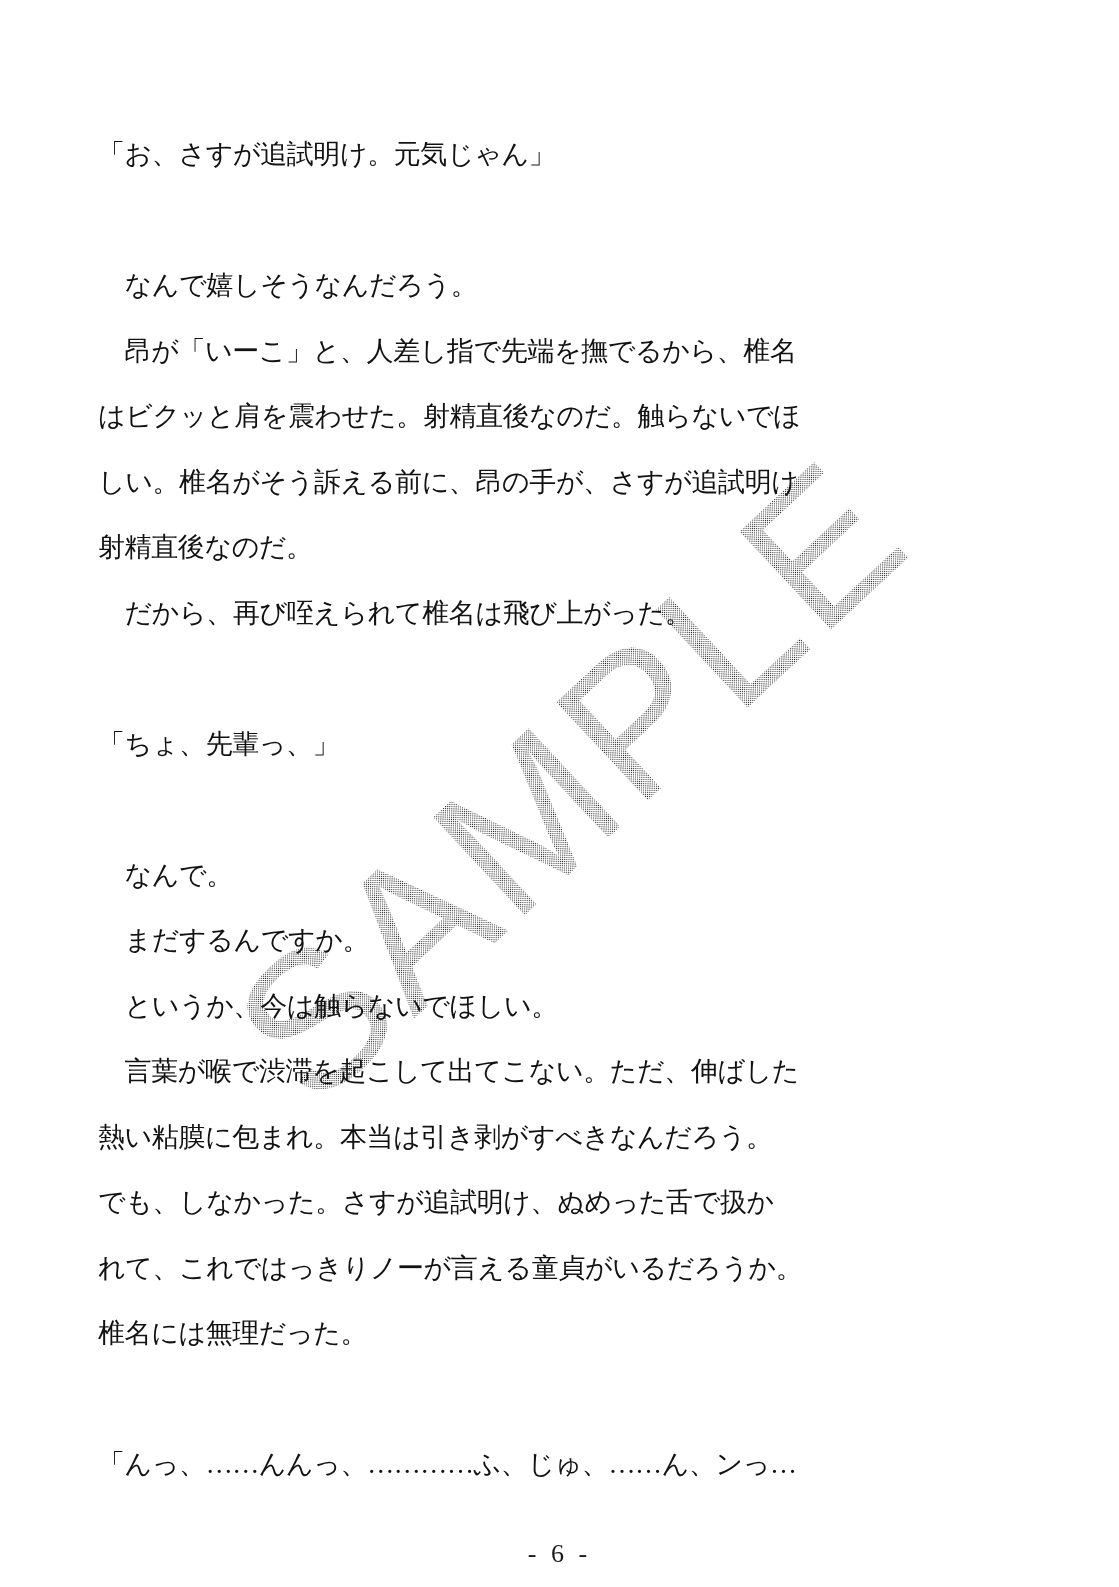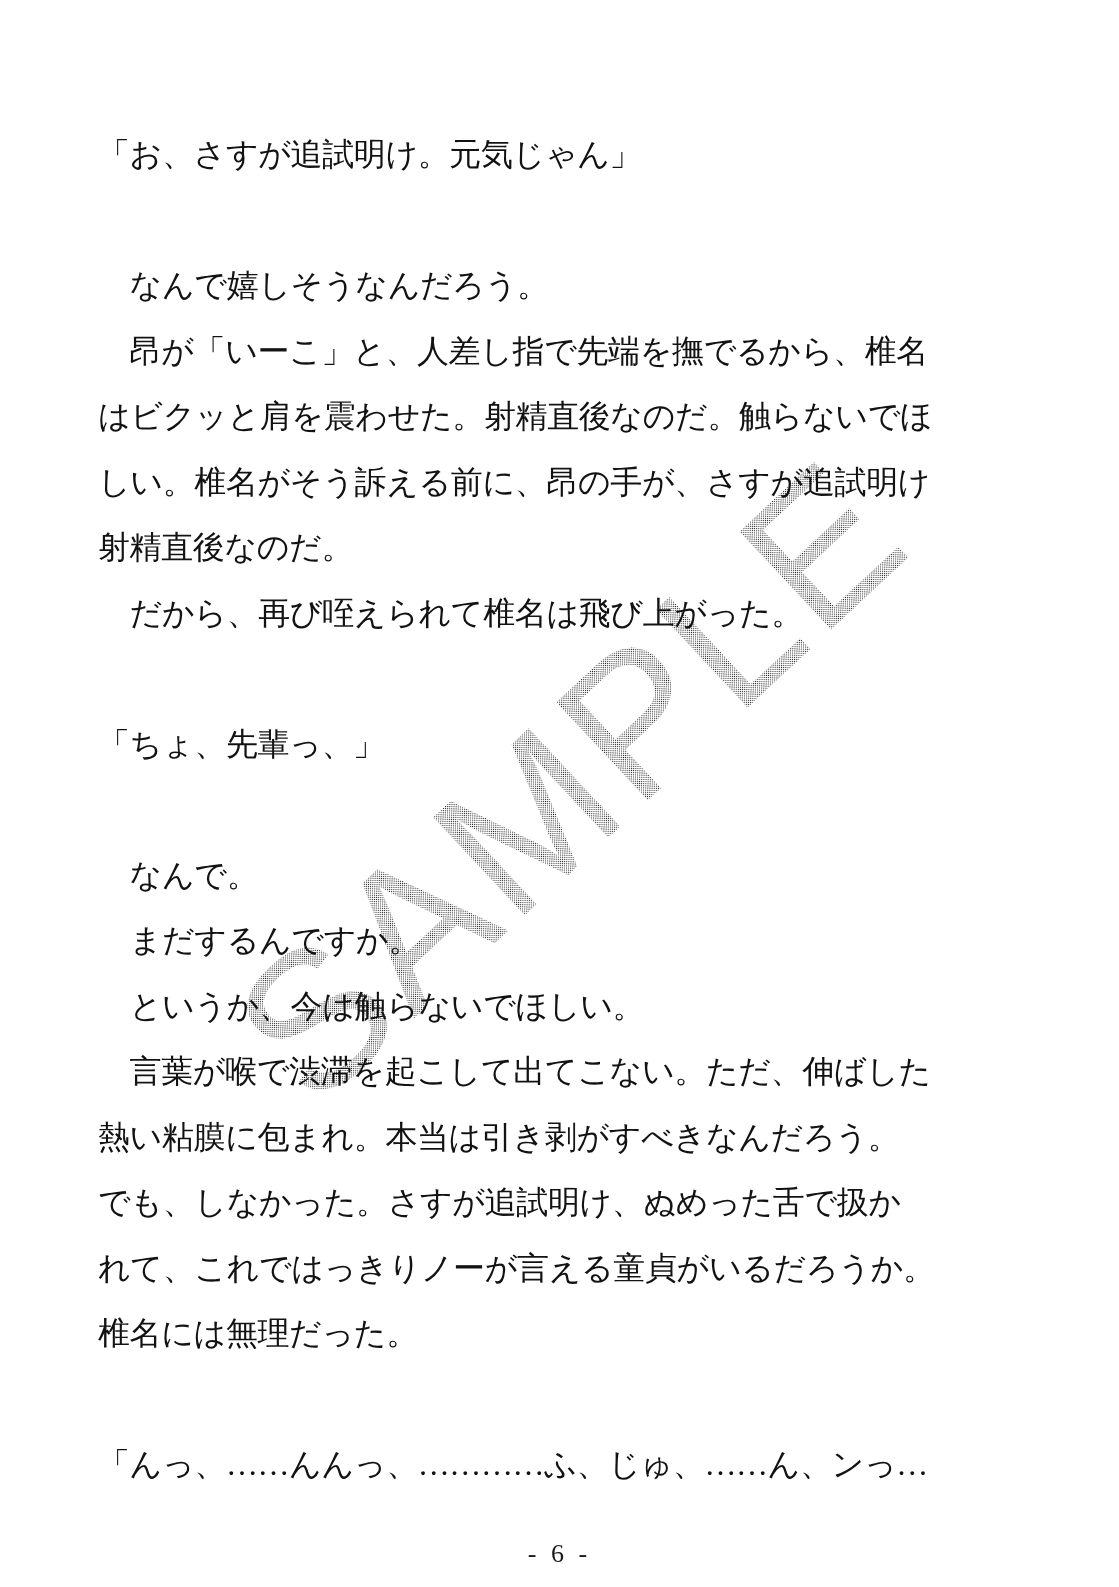--- a/index.html
+++ b/index.html
@@ -40,21 +40,21 @@
   .text-block {
     position: absolute;
     left: 98px;
     top: 122px;
     width: 944px;
     z-index: 2;
   }
   .line {
     height: 65.5px;
     line-height: 65.5px;
-    font-size: 32px;
+    font-size: 27px;
     color: #121212;
     white-space: pre;
     letter-spacing: -0.4px;
   }
   .page-number {
     position: absolute;
     left: 0;
     bottom: 18px;
     width: 100%;
     text-align: center;

